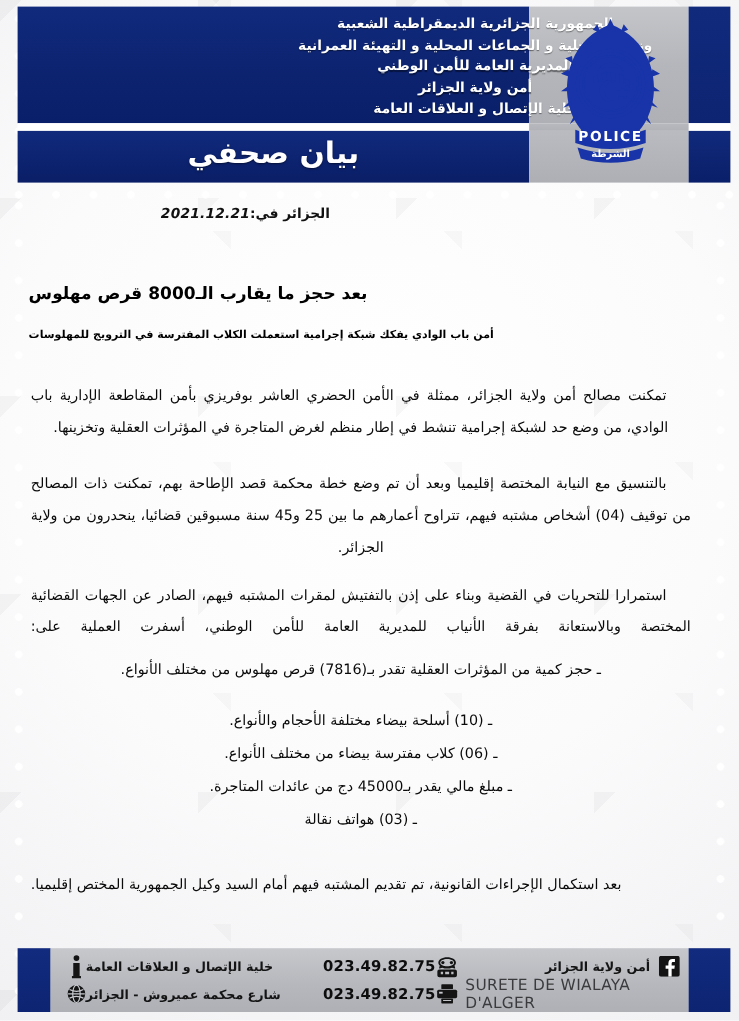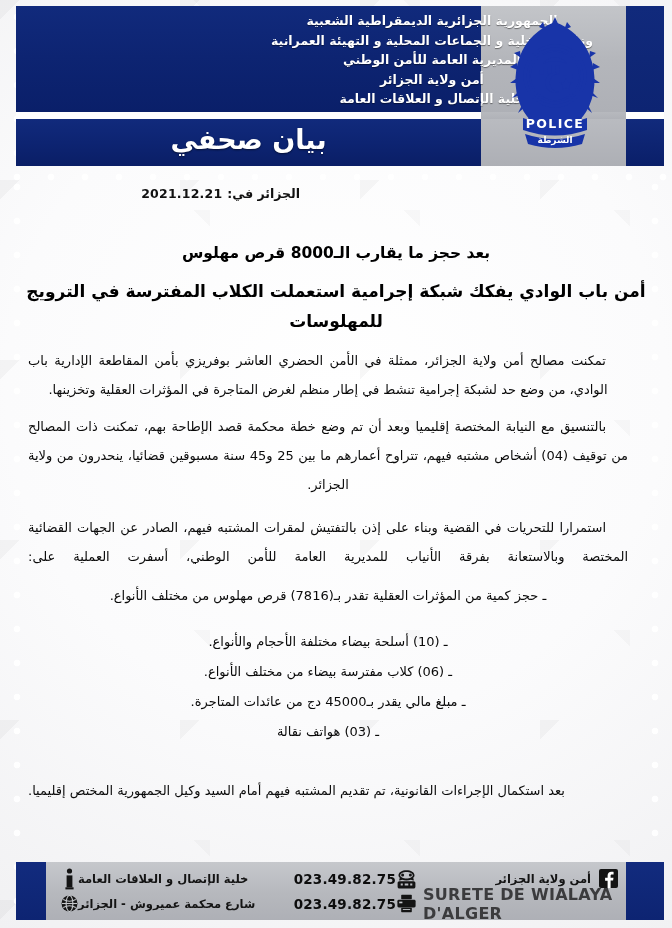--- a/index.html
+++ b/index.html
@@ -170,40 +170,40 @@
     color: #111111;
     white-space: nowrap;
     letter-spacing: 0.2px;
   }
   .date-line .dlabel { font-weight: 700; }
   .date-line .dval {
     font-weight: 700;
     direction: ltr;
     unicode-bidi: embed;
     display: inline-block;
-    margin-right: 5px;
+    font-style: italic;
   }
 
   
   .headline {
     position: absolute;
     left: 26px;
     right: 26px;
-    top: 238px;
-    text-align: center;
+    top: 252px;
+    text-align: left;
     color: #000000;
     font-weight: 700;
   }
   .headline .h1 {
     font-size: 15.5px;
     line-height: 30px;
     letter-spacing: 0.1px;
   }
   .headline .h2 {
-    font-size: 17px;
+    font-size: 10px;
     line-height: 30px;
     margin-top: 8px;
     letter-spacing: 0.1px;
   }
 
   
   .body-wrap {
     position: absolute;
     left: 36px;
     right: 44px;
@@ -213,21 +213,21 @@
   }
   .para {
     font-size: 13px;
     line-height: 29px;
     text-align: justify;
     text-align-last: center;
     text-indent: 22px;
     margin: 0 0 4px 0;
     letter-spacing: 0.1px;
   }
-  .para.p2 { margin-top: 8px; }
+  .para.p2 { margin-top: 22px; }
   .para.p3 { margin-top: 14px; text-align-last: justify; }
 
   .bullets {
     margin: 10px 0 0 0;
     padding: 0;
     list-style: none;
   }
   .bullets li {
     font-size: 13px;
     line-height: 29px;
@@ -310,22 +310,22 @@
   }
   .ft-num {
     font-size: 13.5px;
     font-weight: 700;
     color: #0d0d0d;
     direction: ltr;
     unicode-bidi: embed;
     letter-spacing: 0.2px;
   }
   .ft-lat {
-    font-size: 16px;
-    font-weight: 700;
+    font-size: 14px;
+    font-weight: 400;
     color: #3b3b3d;
     direction: ltr;
     unicode-bidi: embed;
     letter-spacing: 0.3px;
   }
 
   .ico {
     display: inline-flex;
     align-items: center;
     justify-content: center;

